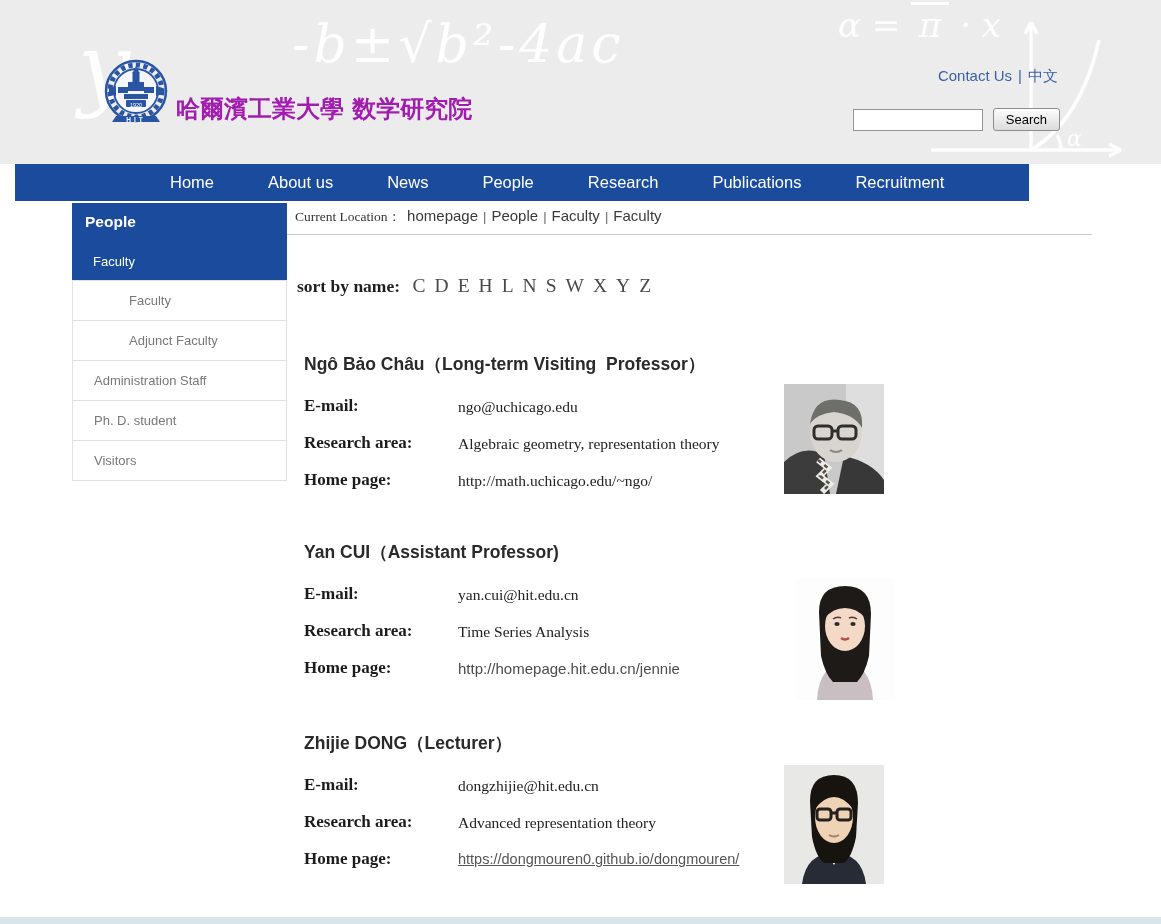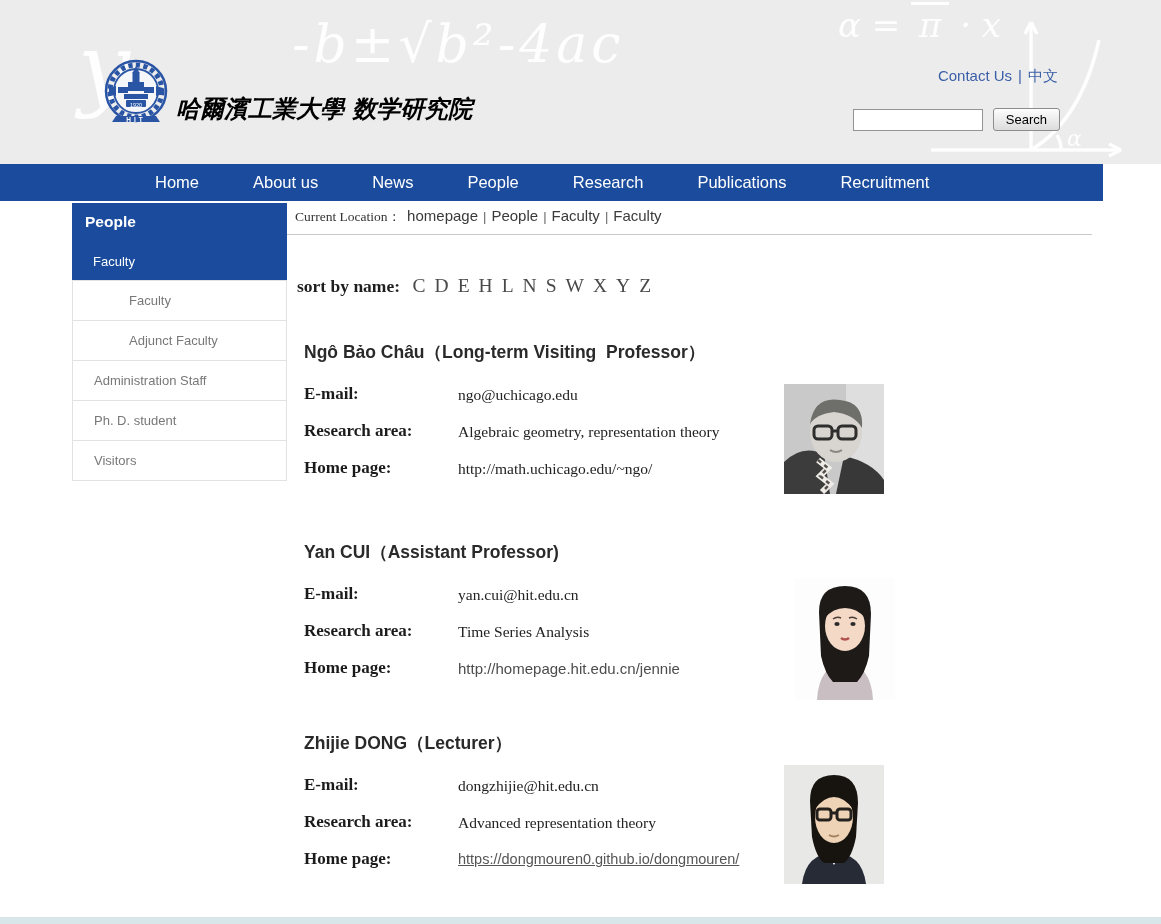--- a/index.html
+++ b/index.html
@@ -12,33 +12,33 @@
   .doodle{position:absolute;color:#ffffff;font-family:"DejaVu Serif",serif;font-style:italic;pointer-events:none;}
   .doodle-y{left:78px;top:14px;font-size:92px;opacity:.95;}
   .doodle-num{left:292px;top:14px;font-size:52px;letter-spacing:4px;opacity:.95;}
   .doodle-den{left:512px;top:82px;font-size:62px;opacity:.95;}
   .doodle-pi{right:160px;top:2px;font-size:34px;opacity:.95;}
   .doodle-pi .frac{display:inline-block;border-top:3px solid #fff;padding:0 8px;}
   .doodle-axes{position:absolute;right:30px;top:0;}
   
   #logo{position:absolute;left:99px;top:58px;width:74px;height:76px;}
   .title-en{position:absolute;left:174px;top:66px;font-size:20px;color:#1c4f9f;white-space:nowrap;}
-  .title-cn{position:absolute;left:176px;top:93px;font-size:24px;font-weight:bold;color:#000000;
-            font-family:"DejaVu Sans",sans-serif;white-space:nowrap;font-style:italic;}
+  .title-cn{position:absolute;left:176px;top:93px;font-size:24px;font-weight:bold;color:#a21caf;
+            font-family:"DejaVu Sans",sans-serif;white-space:nowrap;}
   .header-links{position:absolute;top:67px;right:103px;font-size:15px;color:#3a5fa8;}
   .header-links a{color:#3a5fa8;text-decoration:none;cursor:pointer;}
   .header-links .sep{color:#3a5fa8;padding:0 6px;}
   .search-row{position:absolute;top:108px;right:101px;display:flex;align-items:center;}
   .search-input{width:120px;height:18px;border:1px solid #949494;background:#fff;margin-right:10px;
                 font-size:13px;padding:1px 4px;}
   .search-btn{font-family:"Liberation Sans",sans-serif;font-size:13px;color:#000;
               background:linear-gradient(#fdfdfd,#dcdcdc);border:1px solid #8d8d8d;border-radius:3px;
               padding:3px 12px;cursor:pointer;}
   
-  #nav{position:absolute;left:0;top:164px;width:1103px;height:37px;background:#1a4b9c;display:flex;
+  #nav{position:absolute;left:15px;top:164px;width:1014px;height:37px;background:#1a4b9c;display:flex;
        padding-left:128px;box-sizing:border-box;}
   .nav-item{color:#fff;font-size:16.5px;line-height:37px;padding:0 27px;cursor:pointer;white-space:nowrap;}
   
   #sidebar{position:absolute;left:72px;top:203px;width:215px;}
   .sb-title{background:#1a4b9c;color:#fff;font-weight:bold;font-size:15.5px;padding:10px 0 11px 13px;cursor:pointer;}
   .sb-active{background:#1a4b9c;color:#fff;font-size:13px;padding:12px 0 12px 21px;cursor:pointer;}
   .sb-item{border:1px solid #e2e2e2;margin-top:-1px;color:#787878;font-size:13px;
            padding:12px 0 12px 21px;background:#fff;cursor:pointer;}
   .sb-item.indent{padding-left:56px;}
   
@@ -46,21 +46,21 @@
   .bc-label{font-family:"Liberation Serif",serif;font-size:13.5px;color:#333;margin-right:6px;}
   .bc-item{font-size:15px;color:#3a3a3a;cursor:pointer;}
   .bc-sep{font-size:13px;color:#666;padding:0 5px;}
   .divider{position:absolute;left:287px;top:234px;width:805px;border-top:1px solid #c9c9c9;}
   
   #sort{position:absolute;left:297px;top:275px;font-family:"Liberation Serif",serif;white-space:nowrap;}
   .sort-label{font-weight:bold;font-size:17.5px;color:#1e1e1e;margin-right:8px;}
   .sort-letter{font-size:19.5px;color:#4a4a4a;margin:0 4.5px;cursor:pointer;}
   
   .entry{position:absolute;left:304px;width:480px;}
-  #entry0{top:340px;} #entry1{top:540px;} #entry2{top:731px;}
+  #entry0{top:352px;} #entry1{top:540px;} #entry2{top:731px;}
   .entry-name{font-size:17.5px;font-weight:bold;color:#2a2a2a;white-space:pre-wrap;margin:0 0 20px 0;}
   .row{display:flex;margin-bottom:17px;}
   .row-label{width:154px;font-family:"Liberation Serif",serif;font-weight:bold;font-size:17px;color:#1b1b1b;flex:none;}
   .row-value{font-family:"Liberation Serif",serif;font-size:15.5px;color:#222;padding-top:2px;white-space:nowrap;}
   .url-sans{font-family:"Liberation Sans",sans-serif;font-size:15px;color:#4c4c4c;text-decoration:none;}
   .url-underline{font-family:"Liberation Sans",sans-serif;font-size:14.5px;color:#555;
                  text-decoration:underline;cursor:pointer;}
   
   .photo{position:absolute;overflow:hidden;}
   #photo0{left:784px;top:384px;width:100px;height:110px;}

